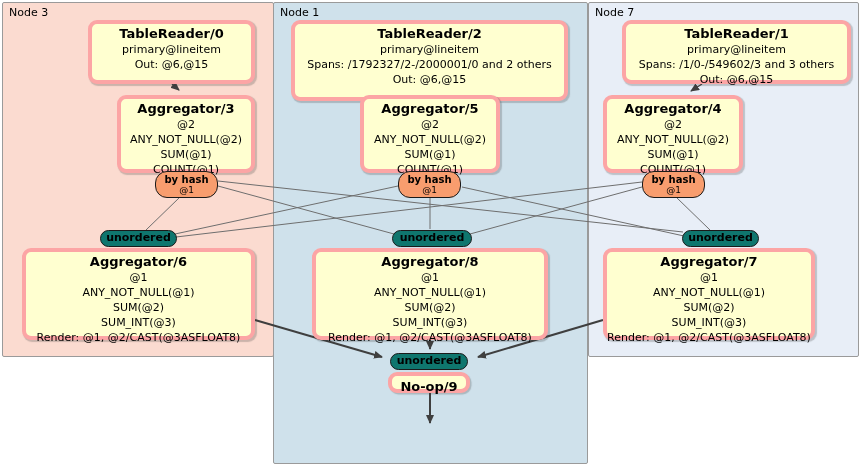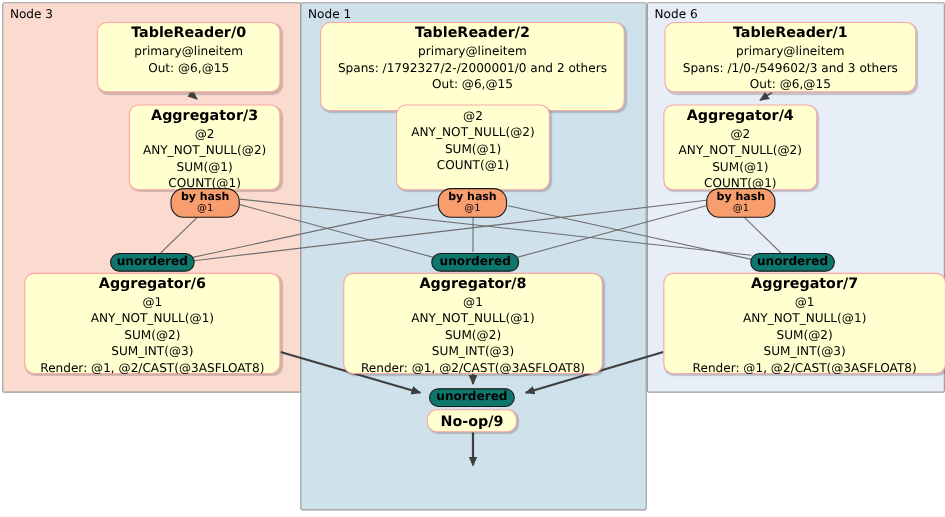--- a/index.html
+++ b/index.html
@@ -7,21 +7,21 @@
     position:relative;width:859px;height:470px;overflow:hidden;
     font-family:"DejaVu Sans","Liberation Sans",sans-serif;color:#000;
   }
   .region{position:absolute;border:1px solid #9a9a9a;border-radius:2px;}
   .region-label{position:absolute;top:3px;left:6px;font-size:11px;}
   #region-node3{left:2px;top:2px;width:270px;height:353px;background:#fbdbd0;}
   #region-node1{left:273px;top:2px;width:313px;height:460px;background:#cfe1eb;}
   #region-node2{left:588px;top:2px;width:269px;height:353px;background:#e8eef7;}
   #edges{position:absolute;left:0;top:0;z-index:5;}
   .pbox{
-    position:absolute;z-index:10;background:#ffffd0;border:1px solid #fca5a5;
+    position:absolute;z-index:10;background:#ffffd0;border:4px solid #fca5a5;
     border-radius:9px;text-align:center;padding-top:2px;box-sizing:border-box;
     box-shadow:1.5px 1.5px 1px rgba(60,60,60,0.25);white-space:nowrap;
   }
   .pbox .title{font-weight:bold;font-size:13px;line-height:16px;}
   .pbox .line{font-size:11px;line-height:15px;}
   .router{
     position:absolute;z-index:12;background:#f89d6e;border:1.5px solid #1a1a1a;
     border-radius:12px;text-align:center;box-sizing:border-box;
   }
   .router .rl{font-weight:bold;font-size:10px;line-height:13px;padding-top:1px;}
@@ -37,21 +37,21 @@
 
 <div id="canvas">
 
   <div class="region" id="region-node3">
     <div class="region-label">Node 3</div>
   </div>
   <div class="region" id="region-node1">
     <div class="region-label">Node 1</div>
   </div>
   <div class="region" id="region-node2">
-    <div class="region-label">Node 6</div>
+    <div class="region-label">Node 7</div>
   </div>
 
   <svg id="edges" width="859" height="470">
     <defs>
       <marker id="ah" markerUnits="userSpaceOnUse" markerWidth="10" markerHeight="9" refX="8" refY="4" orient="auto">
         <path d="M0,0 L9,4 L0,8 z" fill="#3f3f3f"></path>
       </marker>
     </defs>
     <g stroke="#6e6e6e" stroke-width="1" fill="none">
       <line x1="180" y1="197" x2="146" y2="230"></line>
@@ -98,51 +98,52 @@
     <div class="line">Render: @1, @2/CAST(@3ASFLOAT8)</div>
   </div>
 
   <div class="pbox" style="left:291px;top:20px;width:277px;height:81px">
     <div class="title">TableReader/2</div>
     <div class="line">primary@lineitem</div>
     <div class="line">Spans: /1792327/2-/2000001/0 and 2 others</div>
     <div class="line">Out: @6,@15</div>
   </div>
   <div class="pbox" style="left:360px;top:95px;width:140px;height:78px">
+    <div class="title">Aggregator/5</div>
     <div class="line">@2</div>
     <div class="line">ANY_NOT_NULL(@2)</div>
     <div class="line">SUM(@1)</div>
     <div class="line">COUNT(@1)</div>
   </div>
   <div class="pbox" style="left:312px;top:248px;width:236px;height:92px">
     <div class="title">Aggregator/8</div>
     <div class="line">@1</div>
     <div class="line">ANY_NOT_NULL(@1)</div>
     <div class="line">SUM(@2)</div>
     <div class="line">SUM_INT(@3)</div>
     <div class="line">Render: @1, @2/CAST(@3ASFLOAT8)</div>
   </div>
   <div class="pbox" style="left:388px;top:372px;width:82px;height:21px">
     <div class="title" style="line-height:17px">No-op/9</div>
   </div>
 
-  <div class="pbox" style="left:604px;top:20px;width:229px;height:64px">
+  <div class="pbox" style="left:622px;top:20px;width:229px;height:64px">
     <div class="title">TableReader/1</div>
     <div class="line">primary@lineitem</div>
     <div class="line">Spans: /1/0-/549602/3 and 3 others</div>
     <div class="line">Out: @6,@15</div>
   </div>
   <div class="pbox" style="left:603px;top:95px;width:140px;height:78px">
     <div class="title">Aggregator/4</div>
     <div class="line">@2</div>
     <div class="line">ANY_NOT_NULL(@2)</div>
     <div class="line">SUM(@1)</div>
     <div class="line">COUNT(@1)</div>
   </div>
-  <div class="pbox" style="left:603px;top:248px;width:257px;height:92px">
+  <div class="pbox" style="left:603px;top:248px;width:212px;height:92px">
     <div class="title">Aggregator/7</div>
     <div class="line">@1</div>
     <div class="line">ANY_NOT_NULL(@1)</div>
     <div class="line">SUM(@2)</div>
     <div class="line">SUM_INT(@3)</div>
     <div class="line">Render: @1, @2/CAST(@3ASFLOAT8)</div>
   </div>
 
   <div class="router" style="left:155px;top:171px;width:63px;height:27px">
     <div class="rl">by hash</div>

